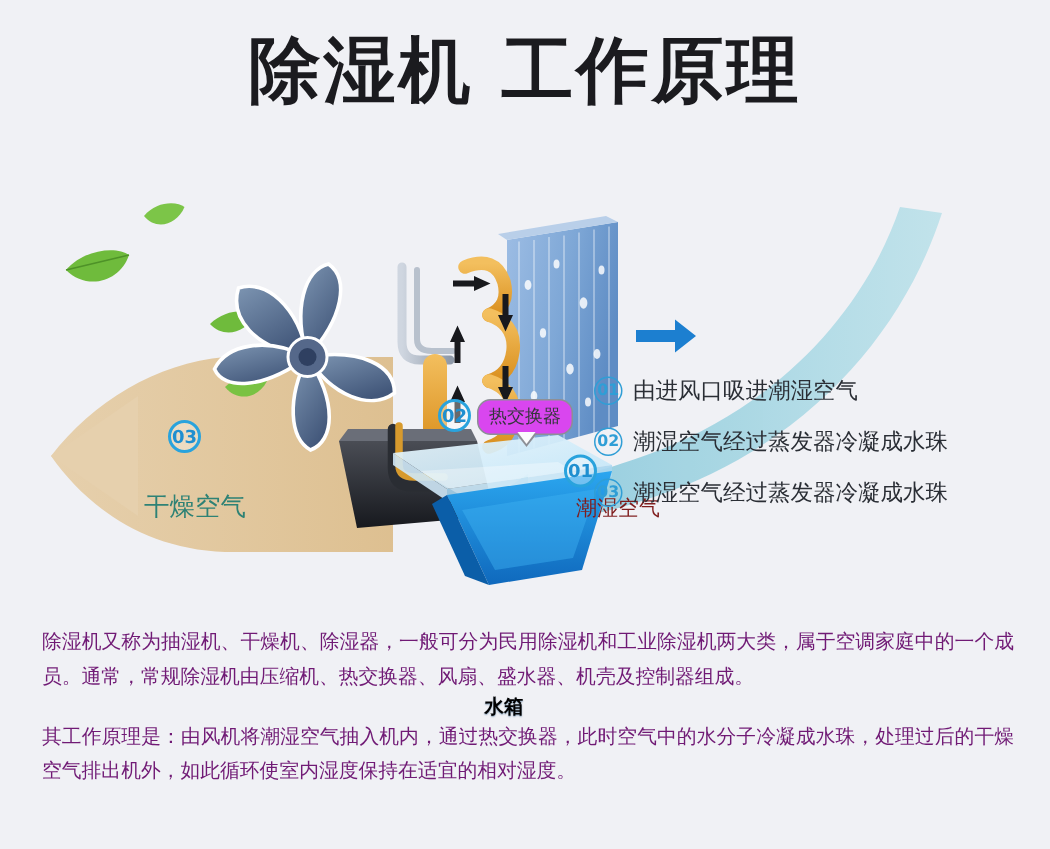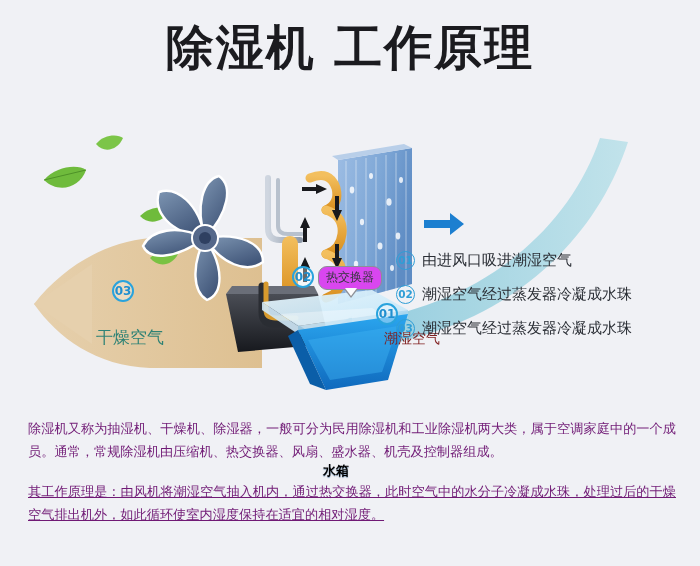--- a/index.html
+++ b/index.html
@@ -189,21 +189,21 @@
     width: 648px;
   }
   .body-copy p {
     margin: 0 0 18px 0;
     font-family: "DejaVu Sans", "Liberation Sans", sans-serif;
     font-size: 13.2px;
     line-height: 1.72;
     color: #701a75;
     text-align: justify;
   }
-  .body-copy p:last-child { margin-bottom: 0; text-decoration: underline; }
+  .body-copy p:last-child { margin-bottom: 0; }
 </style>
 </head>
 <body>
 
 <div id="page">
 
   <div class="title-wrap">
     <span class="title-text">除湿机 工作原理</span>
   </div>
 

